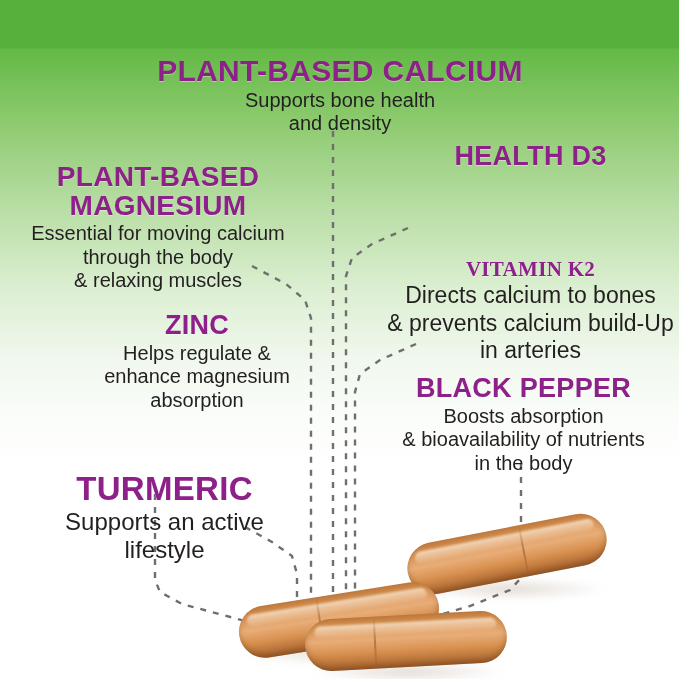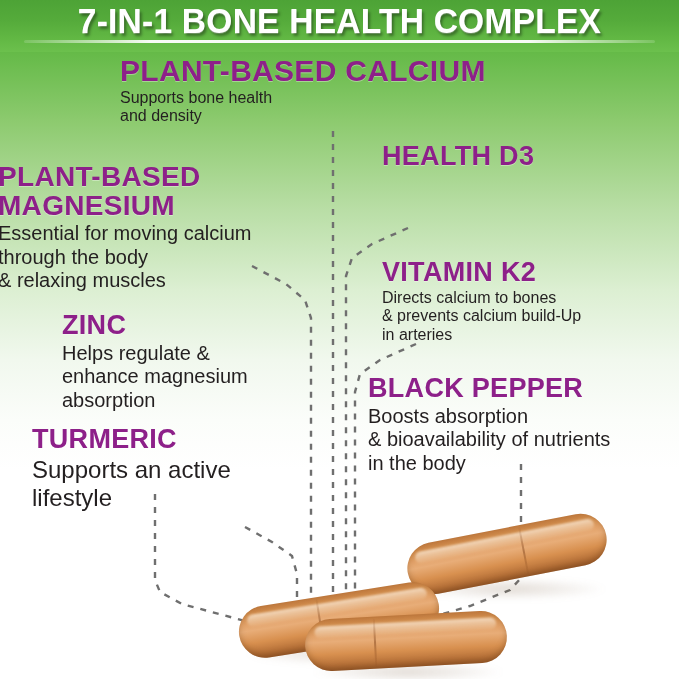--- a/index.html
+++ b/index.html
@@ -46,61 +46,61 @@
     letter-spacing:0.2px;
     color:#ffffff;
     font-stretch:condensed;
     transform:scaleX(0.96);
     text-shadow:2px 3px 3px rgba(0,0,0,.38), 0 1px 0 rgba(255,255,255,.4);
     white-space:nowrap;
     font-family:"Liberation Sans Narrow","Liberation Sans",sans-serif;
   }
 
   
-  .ing{position:absolute;text-align:left;}
+  .ing{position:absolute;text-align:center;}
   .ing .ttl{
     color:#8d2089;
     font-weight:bold;
     line-height:1.02;
     letter-spacing:0.3px;
     margin:0 0 2px 0;
     text-shadow:0 1px 0 rgba(255,255,255,.35);
   }
   .ing .dsc{
     color:#231f20;
     line-height:1.18;
     margin:0;
   }
 
   #ing-calcium{left:120px;top:56px;width:440px;}
   #ing-calcium .ttl{font-size:30px;}
-  #ing-calcium .dsc{font-size:16px;}
+  #ing-calcium .dsc{font-size:20px;}
 
   #ing-magnesium{left:-2px;top:163px;width:320px;}
   #ing-magnesium .ttl{font-size:28px;}
   #ing-magnesium .dsc{font-size:20px;}
 
   #ing-d3{left:382px;top:143px;width:297px;}
   #ing-d3 .ttl{font-size:27px;}
   #ing-d3 .dsc{font-size:20px;}
 
   #ing-k2{left:382px;top:259px;width:297px;}
-  #ing-k2 .ttl{font-size:27px;}
-  #ing-k2 .dsc{font-size:16px;}
+  #ing-k2 .ttl{font-size:21px;font-family:Liberation Serif, serif;}
+  #ing-k2 .dsc{font-size:23px;}
 
   #ing-zinc{left:62px;top:312px;width:270px;}
   #ing-zinc .ttl{font-size:27px;}
   #ing-zinc .dsc{font-size:20px;}
 
   #ing-pepper{left:368px;top:375px;width:311px;}
   #ing-pepper .ttl{font-size:27px;}
   #ing-pepper .dsc{font-size:20px;}
 
   #ing-turmeric{left:32px;top:426px;width:265px;}
-  #ing-turmeric .ttl{font-size:27px;}
+  #ing-turmeric .ttl{font-size:33px;margin-top:46px;}
   #ing-turmeric .dsc{font-size:24px;}
 
   
   #leaders{position:absolute;left:0;top:0;width:679px;height:679px;pointer-events:none;}
 
   
   #capsules{position:absolute;left:0;top:0;width:679px;height:679px;}
   .cap{
     position:absolute;
     border-radius:999px;
@@ -142,23 +142,20 @@
   }
   #sh-1{left:412px;top:578px;width:196px;height:22px;}
   #sh-2{left:244px;top:643px;width:196px;height:22px;}
   #sh-3{left:310px;top:662px;width:196px;height:20px;}
 </style>
 </head>
 <body>
 
 <div id="infographic">
 
-  <div class="header-band">
-    <div class="header-title">7-IN-1 BONE HEALTH COMPLEX</div>
-  </div>
 
   <svg id="leaders" viewBox="0 0 679 679" width="679" height="679" xmlns="http://www.w3.org/2000/svg">
     <g fill="none" stroke="#6f6f6f" stroke-width="2.4" stroke-dasharray="6 7" stroke-linecap="butt">
 
       <path d="M333,131 L333,300 L333,612"></path>
 
       <path d="M252,266 L286,284 L305,300 L311,318 L311,614"></path>
 
       <path d="M408,228 L372,244 L352,258 L346,276 L346,608"></path>
 

